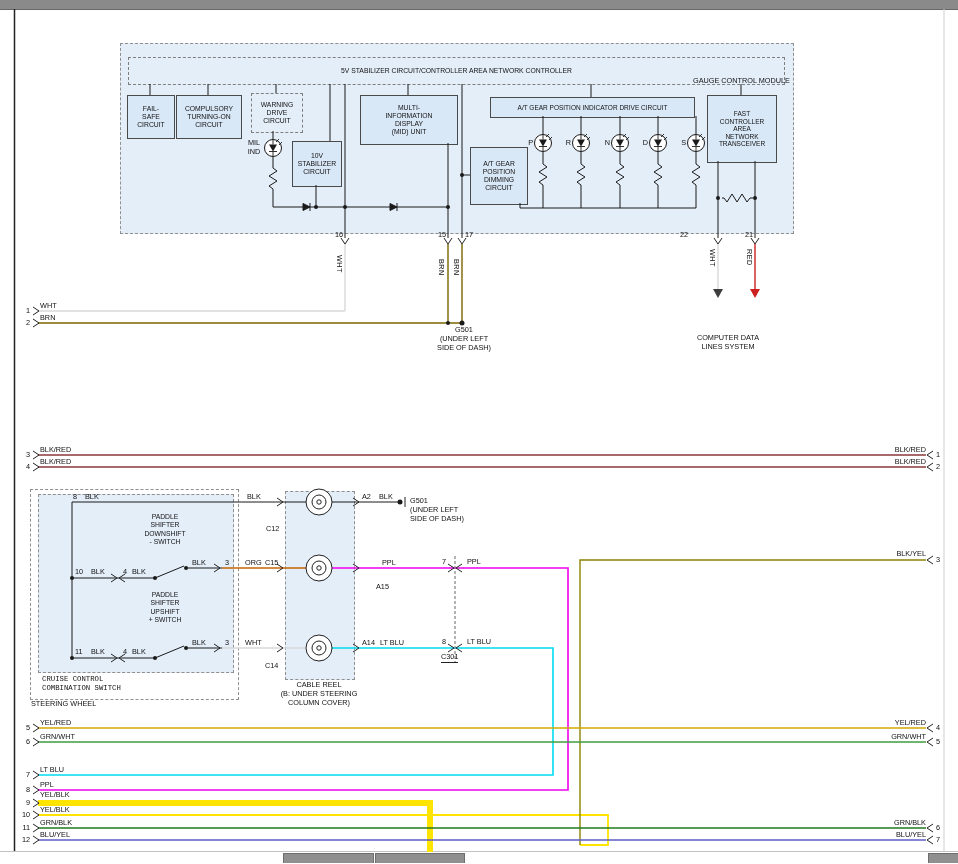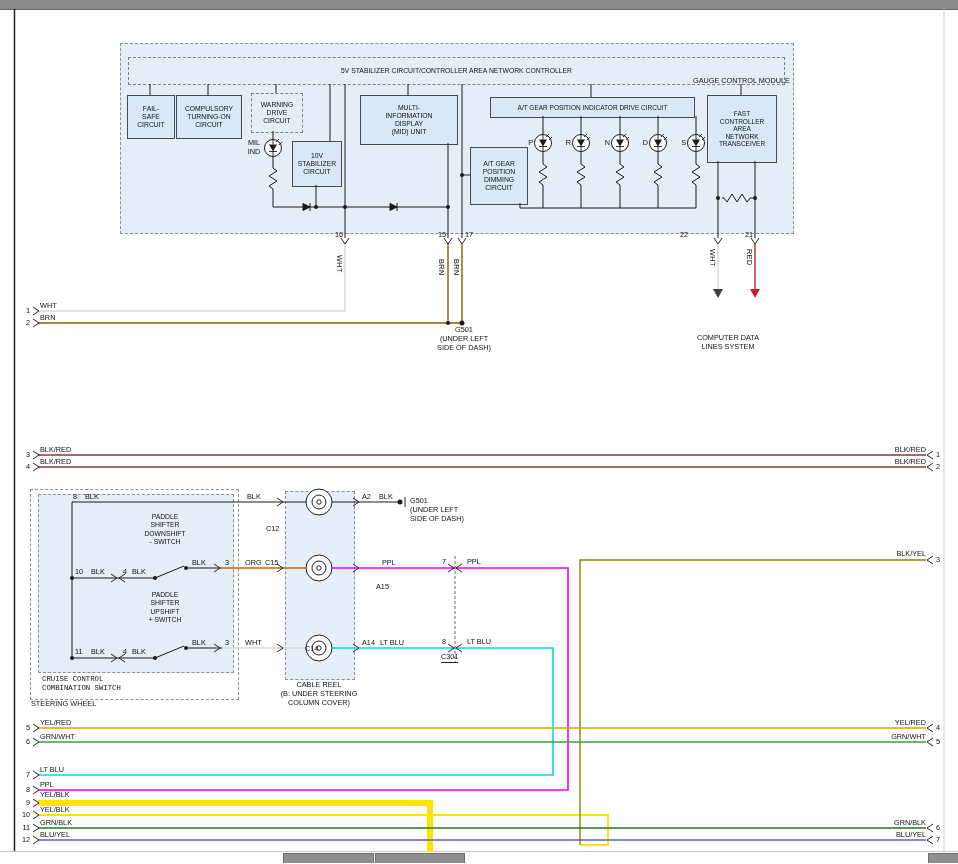--- a/index.html
+++ b/index.html
@@ -284,21 +284,21 @@
   <div class="lbl r" style="left:436px;top:558px;width:10px;">7</div>
   <div class="lbl" style="left:467px;top:558px;">PPL</div>
 
   <div class="lbl" style="left:75px;top:648px;">11</div>
   <div class="lbl" style="left:91px;top:648px;">BLK</div>
   <div class="lbl" style="left:123px;top:648px;">4</div>
   <div class="lbl" style="left:132px;top:648px;">BLK</div>
   <div class="lbl" style="left:192px;top:639px;">BLK</div>
   <div class="lbl" style="left:225px;top:639px;">3</div>
   <div class="lbl" style="left:245px;top:639px;">WHT</div>
-  <div class="lbl" style="left:265px;top:645px;margin-left:40px;">C14</div>
+  <div class="lbl" style="left:265px;top:662px;">C14</div>
   <div class="lbl" style="left:362px;top:639px;">A14</div>
   <div class="lbl" style="left:380px;top:639px;">LT BLU</div>
   <div class="lbl r" style="left:436px;top:638px;width:10px;">8</div>
   <div class="lbl" style="left:467px;top:638px;">LT BLU</div>
 
   <div class="lbl u" style="left:441px;top:653px;">C301</div>
   <div class="lbl" style="left:42px;top:675px;width:150px;font-family:Liberation Mono, monospace;">CRUISE CONTROL
 COMBINATION SWITCH</div>
   <div class="lbl" style="left:31px;top:700px;">STEERING WHEEL</div>
   <div class="lbl c" style="left:268px;top:681px;width:102px;">CABLE REEL

